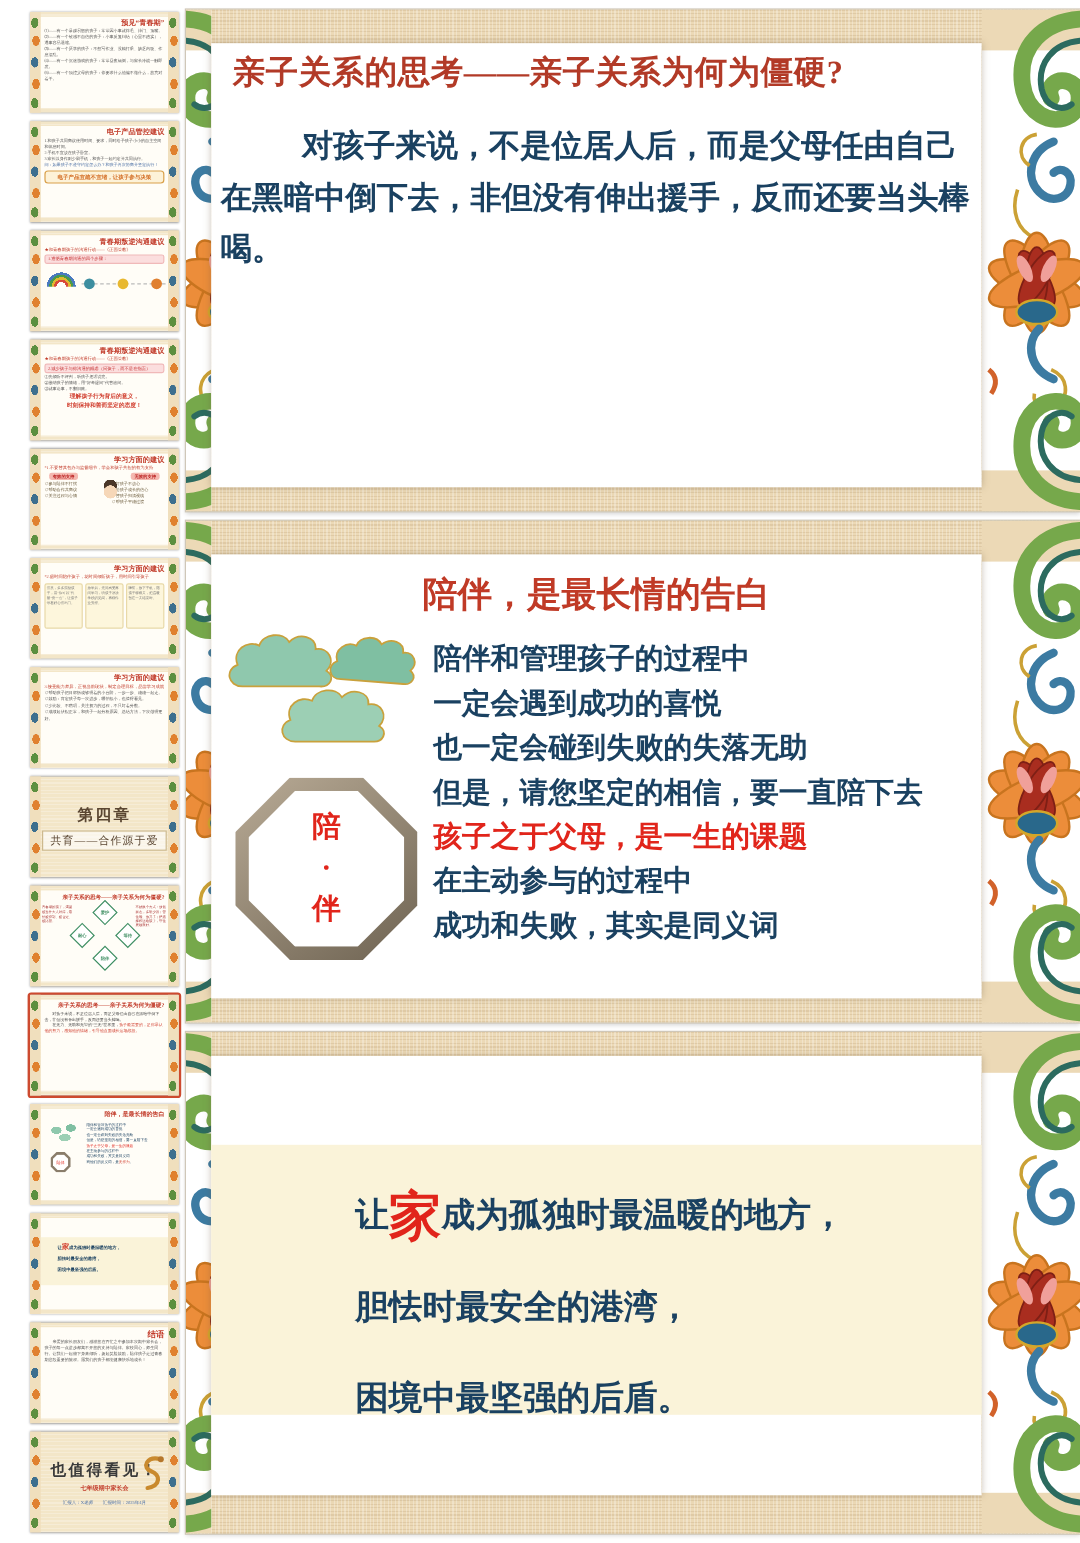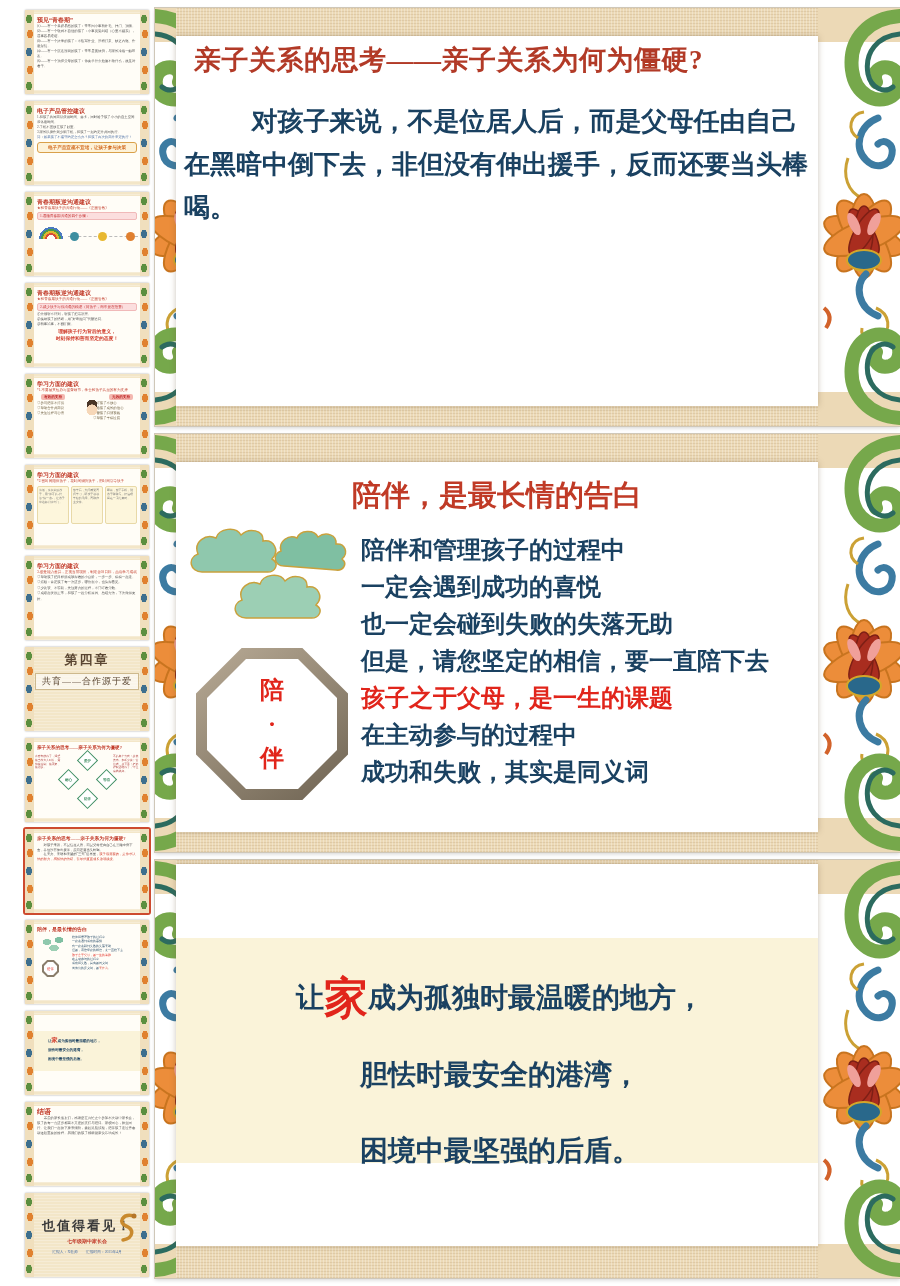--- a/index.html
+++ b/index.html
@@ -16,21 +16,21 @@
     background-image:
       radial-gradient(5px 7px at 4px 9px,  #5c8f3f 60%, transparent 62%),
       radial-gradient(5px 7px at 5px 24px, #e0812f 60%, transparent 62%),
       radial-gradient(5px 7px at 4px 42px, #3d6f8e 60%, transparent 62%),
       radial-gradient(5px 7px at 5px 60px, #e0812f 60%, transparent 62%),
       radial-gradient(5px 7px at 4px 76px, #5c8f3f 60%, transparent 62%);}
   .t-edge.l{left:0;} .t-edge.r{right:0;}
   .t-panel{position:absolute;left:9px;right:9px;top:4px;bottom:4px;background:#fffdf7;
            overflow:hidden;padding:2px 3px;box-sizing:border-box;}
   .t-panel.bare{background:transparent;}
-  .t-title{color:#c23b2a;font-weight:bold;font-size:6px;text-align:left;line-height:8px;}
+  .t-title{color:#c23b2a;font-weight:bold;font-size:6px;text-align:right;line-height:8px;}
   .t-sub{color:#c23b2a;font-size:3.6px;line-height:5px;}
   .t-line{color:#555;font-size:3.4px;line-height:5px;}
   .t-line .rd{color:#d03a2a;} .t-line.blue{color:#4a6fa5;}
   .t-box{margin-top:2px;border:1px solid #d9a04a;background:#fdf2d8;border-radius:3px;
          color:#d2691e;font-size:4.6px;text-align:center;padding:2px 1px;font-weight:bold;}
   .t-banner{background:#fbdede;border:1px solid #f0b9b9;color:#c53030;font-size:3.6px;
             padding:1px 2px;margin:1px 0;border-radius:2px;}
   .t-em{color:#d03a2a;font-weight:bold;font-size:4.8px;text-align:center;line-height:6.5px;margin-top:2px;}
   .t-rainbow{position:absolute;left:4px;top:30px;width:26px;height:13px;overflow:hidden;}
   .t-rainbow i{display:block;width:26px;height:26px;border-radius:50%;box-sizing:border-box;
@@ -42,21 +42,21 @@
   .t-pill{background:#f4b8b0;color:#b22;font-size:3.6px;font-weight:bold;padding:1px 3px;border-radius:2px;}
   .t-cols{display:flex;justify-content:space-between;}
   .t-col{width:44%;} .t-col .t-line{color:#6a5a3a;}
   .t-kid{position:absolute;left:50px;top:22px;width:16px;height:16px;
      background:radial-gradient(circle at 50% 62%, #f6d7b8 0 42%, transparent 44%),
                 radial-gradient(circle at 50% 30%, #4a3628 0 38%, transparent 40%);}
   .t-boxes{display:flex;gap:2px;margin-top:2px;}
   .t-boxes div{flex:1;background:#fdf6dc;border:1px solid #e8d9a8;border-radius:2px;
                font-size:2.9px;line-height:4px;color:#777;padding:1px;height:34px;overflow:hidden;}
   .t-heart{color:#555;font-size:3.4px;line-height:5.4px;}
-  .t-chapter{position:absolute;inset:0;display:flex;flex-direction:column;align-items:center;}
+  .t-chapter{position:absolute;inset:0;display:flex;flex-direction:column;align-items:center;justify-content:center;}
   .t-chapter .big{font-size:13px;font-weight:bold;color:#5a4632;letter-spacing:2px;}
   .t-chapter .band{margin-top:4px;background:rgba(255,255,255,.6);border:1px solid #cdb98e;
                    font-size:9px;color:#5a4632;padding:1px 6px;letter-spacing:1px;}
   .t-diam{position:absolute;width:13px;height:13px;border:1.5px solid #3f8f63;transform:rotate(45deg);
           background:#fff;}
   .t-diam span{position:absolute;inset:0;transform:rotate(-45deg);font-size:3.6px;color:#3f8f63;
           display:flex;align-items:center;justify-content:center;font-weight:bold;}
   .t-note{position:absolute;width:26px;font-size:2.8px;line-height:3.8px;color:#a33;}
   .t-para{font-size:3.3px;line-height:4.6px;color:#444;text-indent:2em;}
   .t-para .rd{color:#d03a2a;}
@@ -86,21 +86,21 @@
      background-color:#ecd9b6;
      background-image:repeating-linear-gradient(90deg, rgba(255,255,255,.28) 0 1px, transparent 1px 3px),
                       repeating-linear-gradient(0deg, rgba(172,140,96,.20) 0 1px, transparent 1px 3px);
      box-shadow:0 0 0 1px #cfc7b8, 0 2px 4px rgba(0,0,0,.18);}
   .fb{position:absolute;top:0;height:418px;overflow:hidden;}
   .fb-r{right:0;width:82px;}
   .fb-l{left:0;width:21px;}
   .fb-l svg{transform:scaleX(-1);transform-origin:41px 0;}
   .panel{position:absolute;left:21px;right:82px;top:28px;bottom:20px;background:#ffffff;
          box-shadow:0 0 6px rgba(110,90,60,.35);}
-  .panel3{top:4px;bottom:32px;text-align:center;}
+  .panel3{top:20px;bottom:32px;}
   .navy{color:#1a4161;} .red{color:#e1251b;}
   
   .s1-title{position:absolute;left:18px;top:6px;margin:0;font-size:27px;font-weight:bold;color:#b23a27;letter-spacing:0.5px;}
   .s1-body{position:absolute;left:8px;right:10px;top:64px;font-size:26px;line-height:43px;font-weight:bold;}
   .s1-body p{margin:0;text-indent:2.6em;}
   
   .s2-title{position:absolute;left:0;right:0;top:14px;margin:0;text-align:center;font-size:29px;font-weight:bold;color:#c03a26;}
   .s2-clouds{position:absolute;left:8px;top:64px;}
   .oct{position:absolute;left:20px;top:186px;width:152px;height:152px;
        background:linear-gradient(145deg,#b9ab96,#6e6352);

